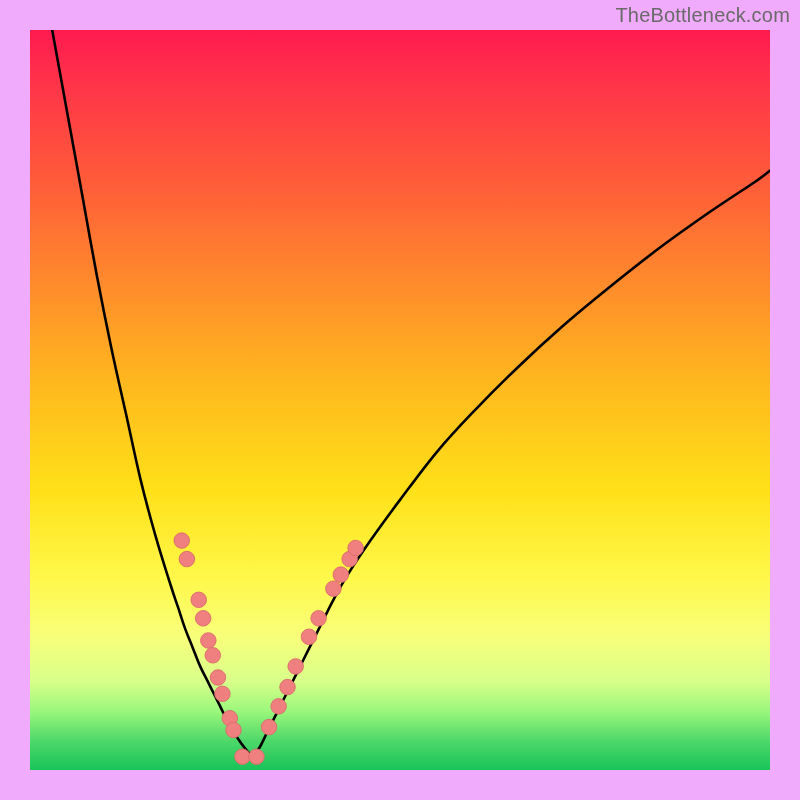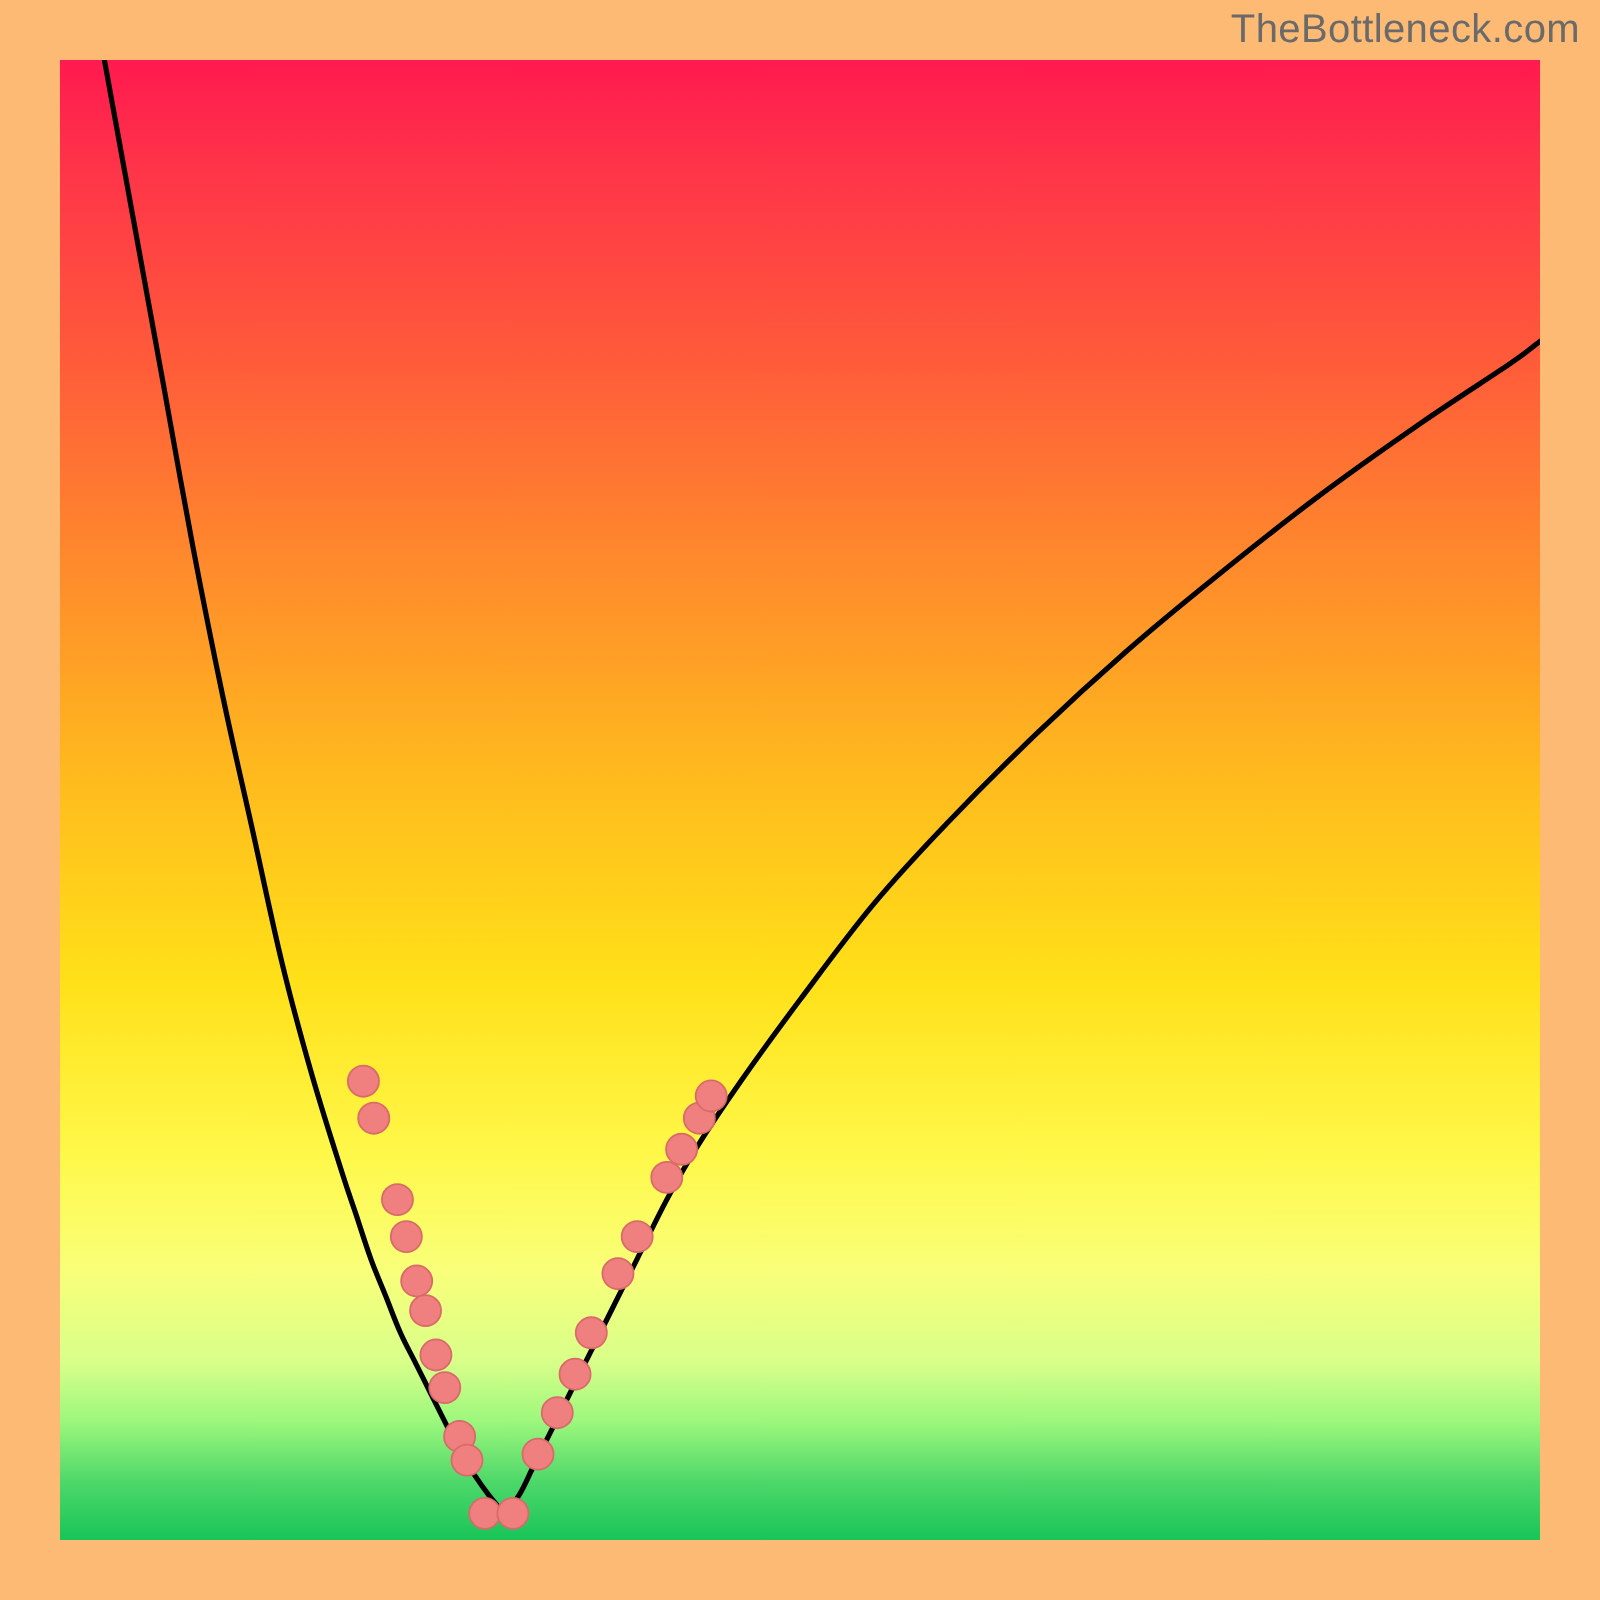--- a/index.html
+++ b/index.html
@@ -8,21 +8,21 @@
     width: 800px;
     height: 800px;
     overflow: hidden;
     background: #000;
     font-family: Arial, Helvetica, sans-serif;
   }
   .frame {
     position: relative;
     width: 800px;
     height: 800px;
-    background: #fdba74;
+    background: #f0abfc;
   }
   .plot-area {
     position: absolute;
     left: 30px;
     top: 30px;
     width: 740px;
     height: 740px;
     background: linear-gradient(
       to bottom,
       #ff1a4f 0%,

